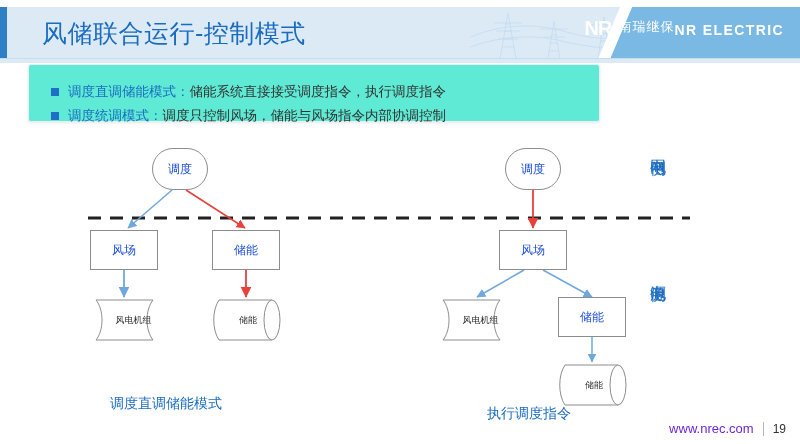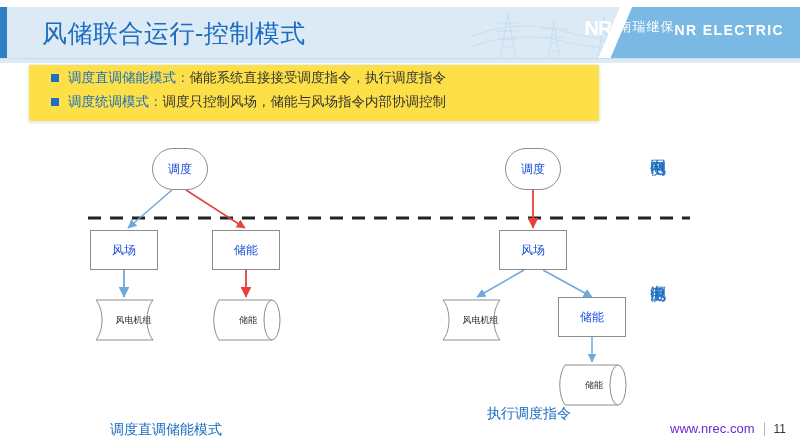--- a/index.html
+++ b/index.html
@@ -57,25 +57,25 @@
     letter-spacing:-1px;
     font-family:"Liberation Sans","DejaVu Sans",sans-serif;
   }
   .logo-text{display:flex;flex-direction:row;line-height:1;}
   .logo-cn{font-size:13px;color:#ffffff;letter-spacing:1px;}
   .logo-en{font-size:14px;color:#ffffff;letter-spacing:1.4px;margin-top:3px;font-weight:bold;}
 
   
   .bullet-panel{
     position:absolute;left:28px;top:64px;width:572px;height:58px;
-    background:#fde047;
+    background:#5eead4;
     border:1px solid #e9eef3;
     border-radius:3px;
     box-shadow:0 1px 3px rgba(0,0,0,.10);
-    padding:1px 10px;
+    padding:15px 10px;
     box-sizing:border-box;
   }
   .bullet-row{display:flex;align-items:flex-start;height:24px;}
   .bullet-sq{
     width:8px;height:8px;background:#1f6fc4;margin-top:8px;margin-right:9px;
     margin-left:12px;flex:none;
   }
   .bullet-text{font-size:13.5px;line-height:24px;color:#333333;white-space:nowrap;}
   .bullet-text .k{color:#1b6cc0;}
 
@@ -247,23 +247,23 @@
     <div class="node rect" style="left:558px;top:297px;width:68px;height:40px;">
       <span class="node-label">储能</span>
     </div>
     <div class="cyl wide" style="left:558px;top:365px;width:68px;height:40px;">
       <span class="cyl-label">储能</span>
     </div>
 
     <div class="side-label" style="left:648px;top:146px;">电网侧</div>
     <div class="side-label" style="left:648px;top:272px;">电源侧</div>
 
-    <div class="caption" style="left:110px;top:421px;">调度直调储能模式</div>
+    <div class="caption" style="left:110px;top:395px;">调度直调储能模式</div>
     <div class="caption" style="left:487px;top:405px;">执行调度指令</div>
   </div>
 
   <div class="footer">
     <span class="footer-url">www.nrec.com</span>
     <span class="footer-sep"></span>
-    <span class="footer-page">11</span>
+    <span class="footer-page">19</span>
   </div>
 
 </div>
 
 </body></html>

